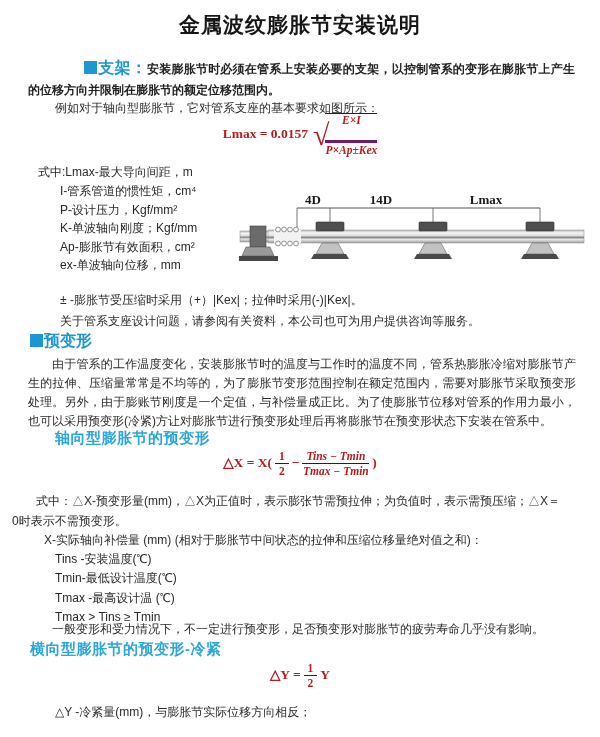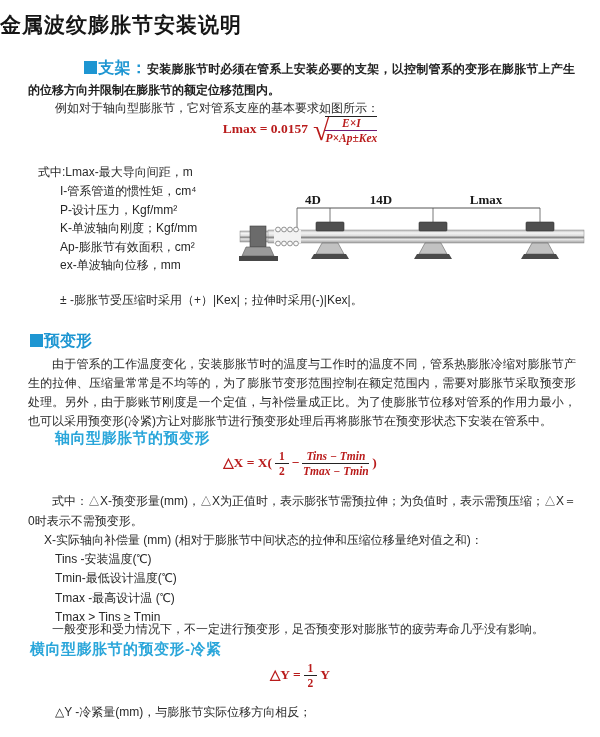--- a/index.html
+++ b/index.html
@@ -1,34 +1,34 @@
 <!DOCTYPE html>
 <html style="--section-blue: #1e96d2; --subsection-blue: #2aa6da;"><head>
 <meta charset="utf-8">
 <style>
   html,body{margin:0;padding:0;background:#fff;}
   .page{position:relative;width:600px;height:737px;background:#ffffff;overflow:hidden;
         font-family:"Liberation Sans",sans-serif;color:#262626;}
   .abs{position:absolute;margin:0;}
-  .title{top:11px;left:0;width:100%;font-size:21px;font-weight:bold;
+  .title{top:11px;left:0;width:100%;text-align:center;font-size:21px;font-weight:bold;
          color:#161616;letter-spacing:1px;}
   .cn{font-size:12px;line-height:19px;color:#2a2a2a;}
   .sq{display:inline-block;width:13px;height:13px;background:var(--section-blue);
       vertical-align:-1px;margin-right:1px;}
   .sec-hdr{color:var(--section-blue);font-size:16px;font-weight:bold;}
   .sub-hdr{color:var(--subsection-blue);font-size:15px;font-weight:bold;letter-spacing:0.5px;}
   .intro-p{left:28px;top:57px;width:547px;line-height:21px;text-align:justify;}
   .intro-txt{font-weight:bold;color:#222;}
   .indent2{padding-left:27px;}
   .formula{left:0;width:100%;text-align:center;font-family:"Liberation Serif",serif;
            font-weight:bold;color:#b91c1c;font-size:13.5px;}
   .rad{font-size:30px;font-weight:normal;vertical-align:-7px;margin-left:5px;margin-right:-4px;}
   .radbox{display:inline-block;vertical-align:middle;border-top:1.5px solid #222;
           text-align:center;font-size:11.5px;font-style:italic;}
-  .radbox .fnum{display:block;border-bottom:1px solid #701a75;padding:0 12px 1px;}
+  .radbox .fnum{display:block;border-bottom:3px solid #701a75;padding:0 12px 14px;}
   .radbox .fden{display:block;padding-top:1px;}
   .frac{display:inline-block;vertical-align:middle;text-align:center;font-size:11.5px;margin:0 3px;}
   .frac .fnum{display:block;border-bottom:1px solid #222;padding:0 4px 1px;}
   .frac .fden{display:block;padding-top:1px;}
   .ital{font-style:italic;}
   .defs p{margin:0;font-size:12px;line-height:18.5px;}
   .para{text-align:justify;}
   .dlabel{font-family:"Liberation Serif",serif;font-weight:bold;font-size:13px;fill:#1a1a1a;}
 </style>
 </head>
@@ -110,33 +110,34 @@
       <polygon points="179,61 211,61 214,66 176,66" fill="#4a4a4a"></polygon>
     </g>
     <g>
       <rect x="288" y="29" width="28" height="9" rx="1" fill="#4f4f4f" stroke="#333" stroke-width="0.6"></rect>
       <polygon points="294,50 310,50 316,61 288,61" fill="#c2c2c2" stroke="#666" stroke-width="0.6"></polygon>
       <polygon points="286,61 318,61 321,66 283,66" fill="#4a4a4a"></polygon>
     </g>
   </svg>
 
   <p class="abs cn" style="left:60px;top:291px">± -膨胀节受压缩时采用（+）|Kex|；拉伸时采用(-)|Kex|。</p>
+  <p class="abs cn" style="left:60px;top:312px">关于管系支座设计问题，请参阅有关资料，本公司也可为用户提供咨询等服务。</p>
 
   <div class="abs" style="left:30px;top:331px">
     <span class="sq"></span><span class="sec-hdr">预变形</span>
   </div>
   <p class="abs cn para" style="left:28px;top:355px;width:548px;text-indent:2em">由于管系的工作温度变化，安装膨胀节时的温度与工作时的温度不同，管系热膨胀冷缩对膨胀节产生的拉伸、压缩量常常是不均等的，为了膨胀节变形范围控制在额定范围内，需要对膨胀节采取预变形处理。另外，由于膨账节刚度是一个定值，与补偿量成正比。为了使膨胀节位移对管系的作用力最小，也可以采用预变形(冷紧)方让对膨胀节进行预变形处理后再将膨胀节在预变形状态下安装在管系中。</p>
 
   <div class="abs sub-hdr" style="left:55px;top:429px">轴向型膨胀节的预变形</div>
 
   <div class="abs formula" style="top:450px">
     <span>△X = X(</span><span class="frac"><span class="fnum">1</span><span class="fden">2</span></span><span>−</span><span class="frac ital"><span class="fnum">Tins − Tmin</span><span class="fden">Tmax − Tmin</span></span><span>)</span>
   </div>
 
-  <p class="abs cn para" style="left:28px;top:492px;width:548px;text-indent:2em;line-height:19.5px">式中：△X-预变形量(mm)，△X为正值时，表示膨张节需预拉伸；为负值时，表示需预压缩；△X＝0时表示不需预变形。</p>
+  <p class="abs cn para" style="left:12px;top:492px;width:548px;text-indent:2em;line-height:19.5px">式中：△X-预变形量(mm)，△X为正值时，表示膨张节需预拉伸；为负值时，表示需预压缩；△X＝0时表示不需预变形。</p>
   <p class="abs cn" style="left:20px;top:531px;width:548px;text-indent:2em">X-实际轴向补偿量 (mm) (相对于膨胀节中间状态的拉伸和压缩位移量绝对值之和)：</p>
 
   <div class="abs defs" style="left:55px;top:550px">
     <p style="line-height:19.3px">Tins -安装温度(℃)</p>
     <p style="line-height:19.3px">Tmin-最低设计温度(℃)</p>
     <p style="line-height:19.3px">Tmax -最高设计温 (℃)</p>
     <p style="line-height:19.3px">Tmax &gt; Tins ≥ Tmin</p>
   </div>
 
   <p class="abs cn" style="left:28px;top:620px;width:548px;text-indent:2em">一般变形和受力情况下，不一定进行预变形，足否预变形对膨胀节的疲劳寿命几乎没有影响。</p>

